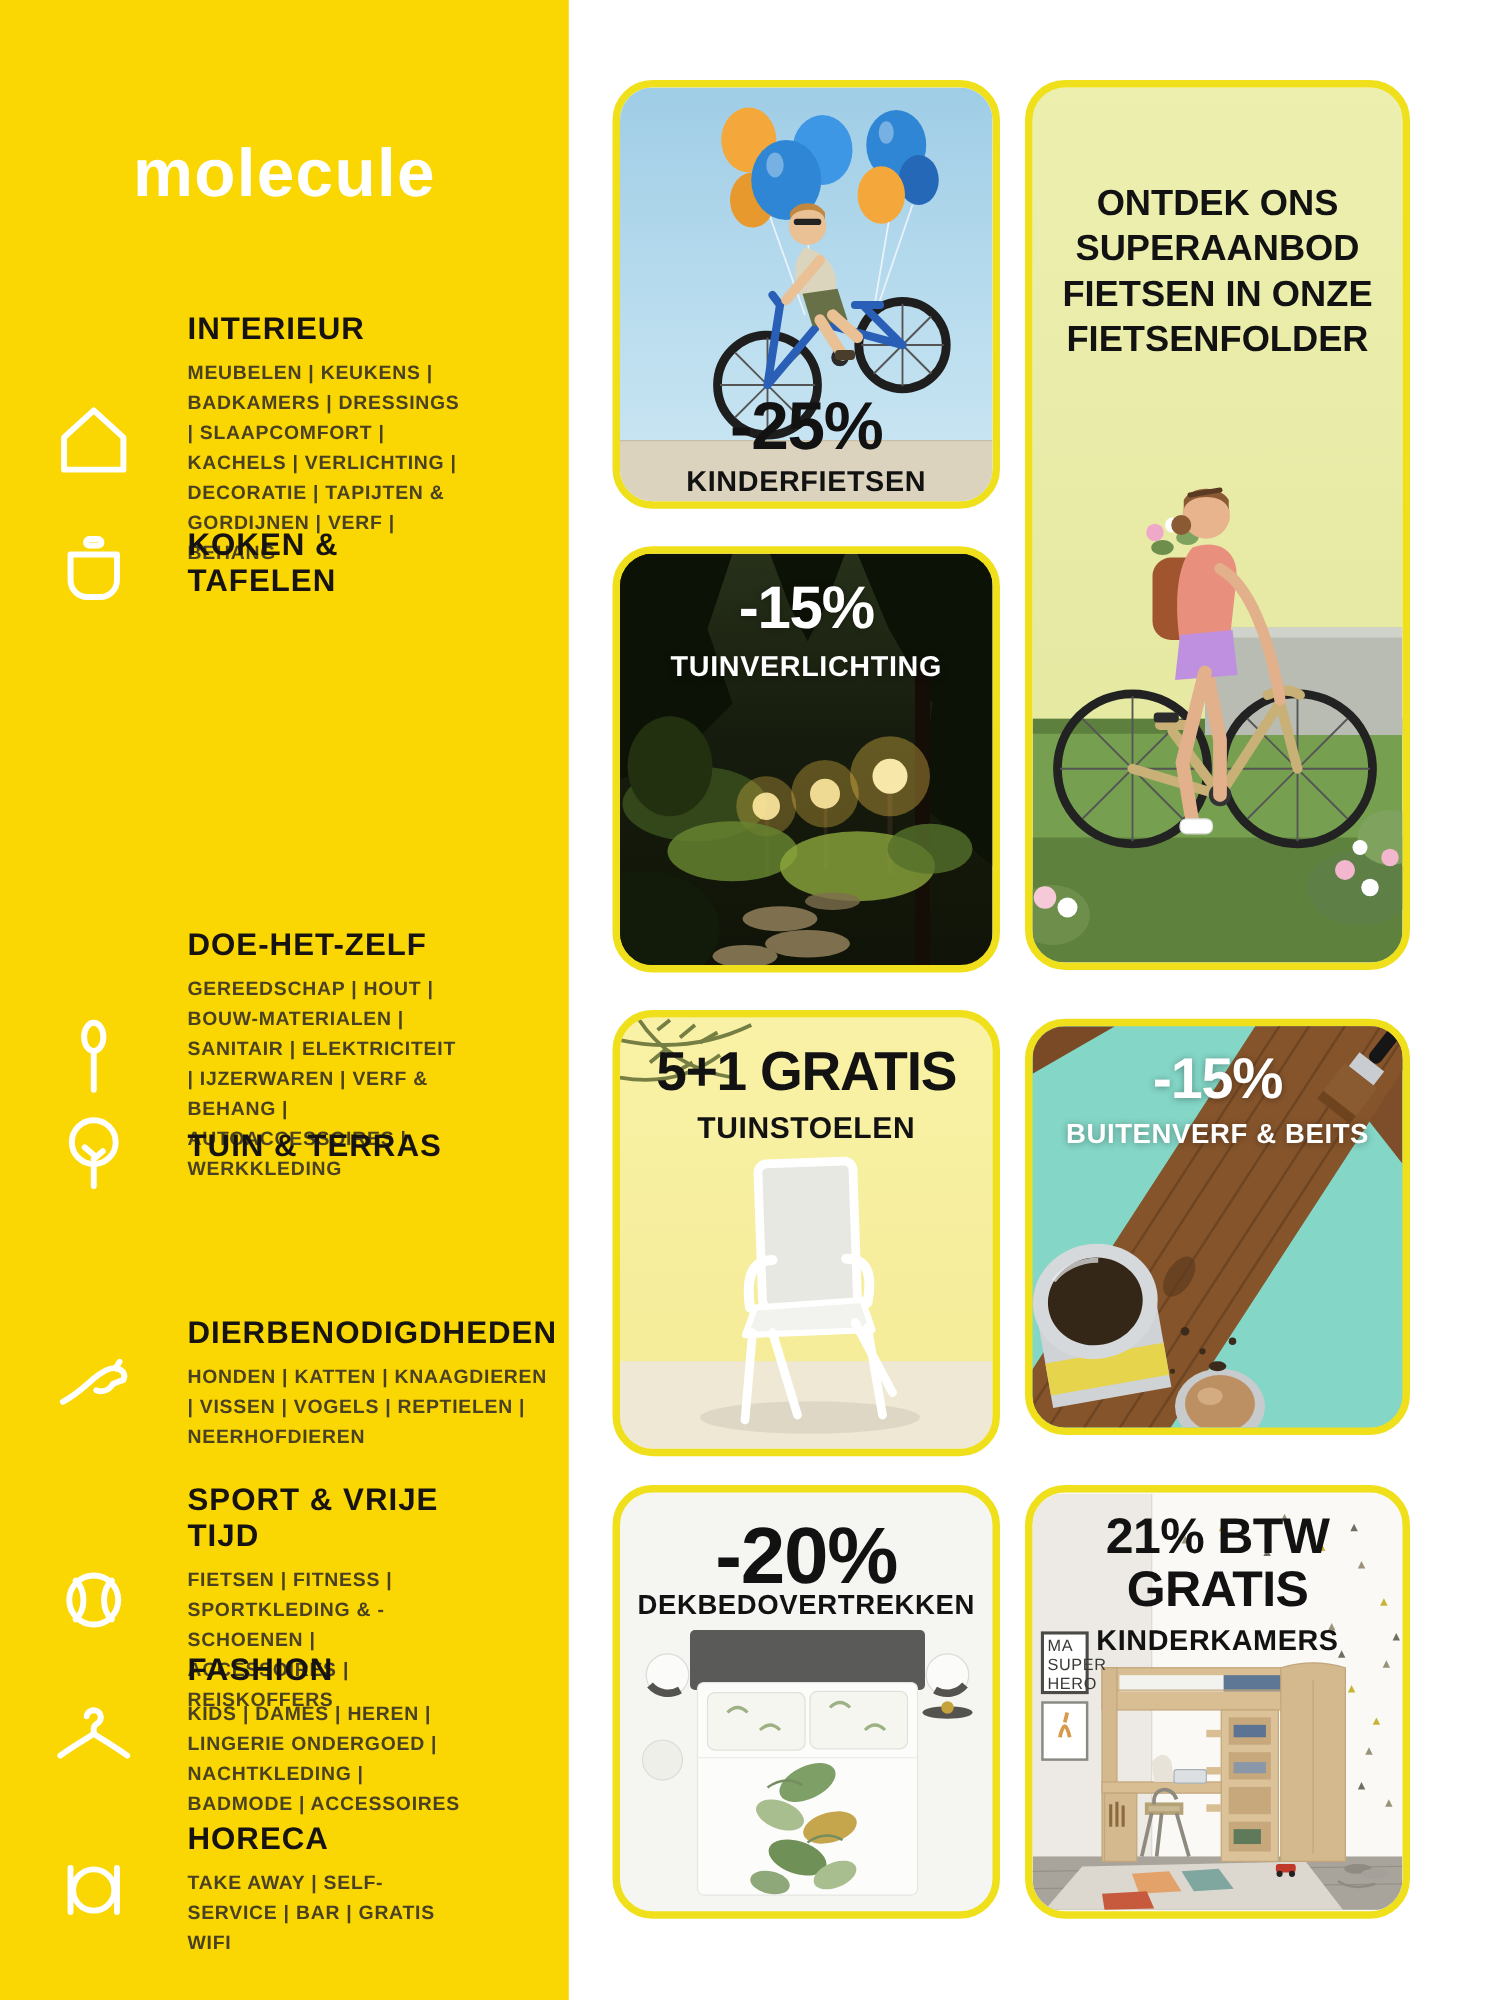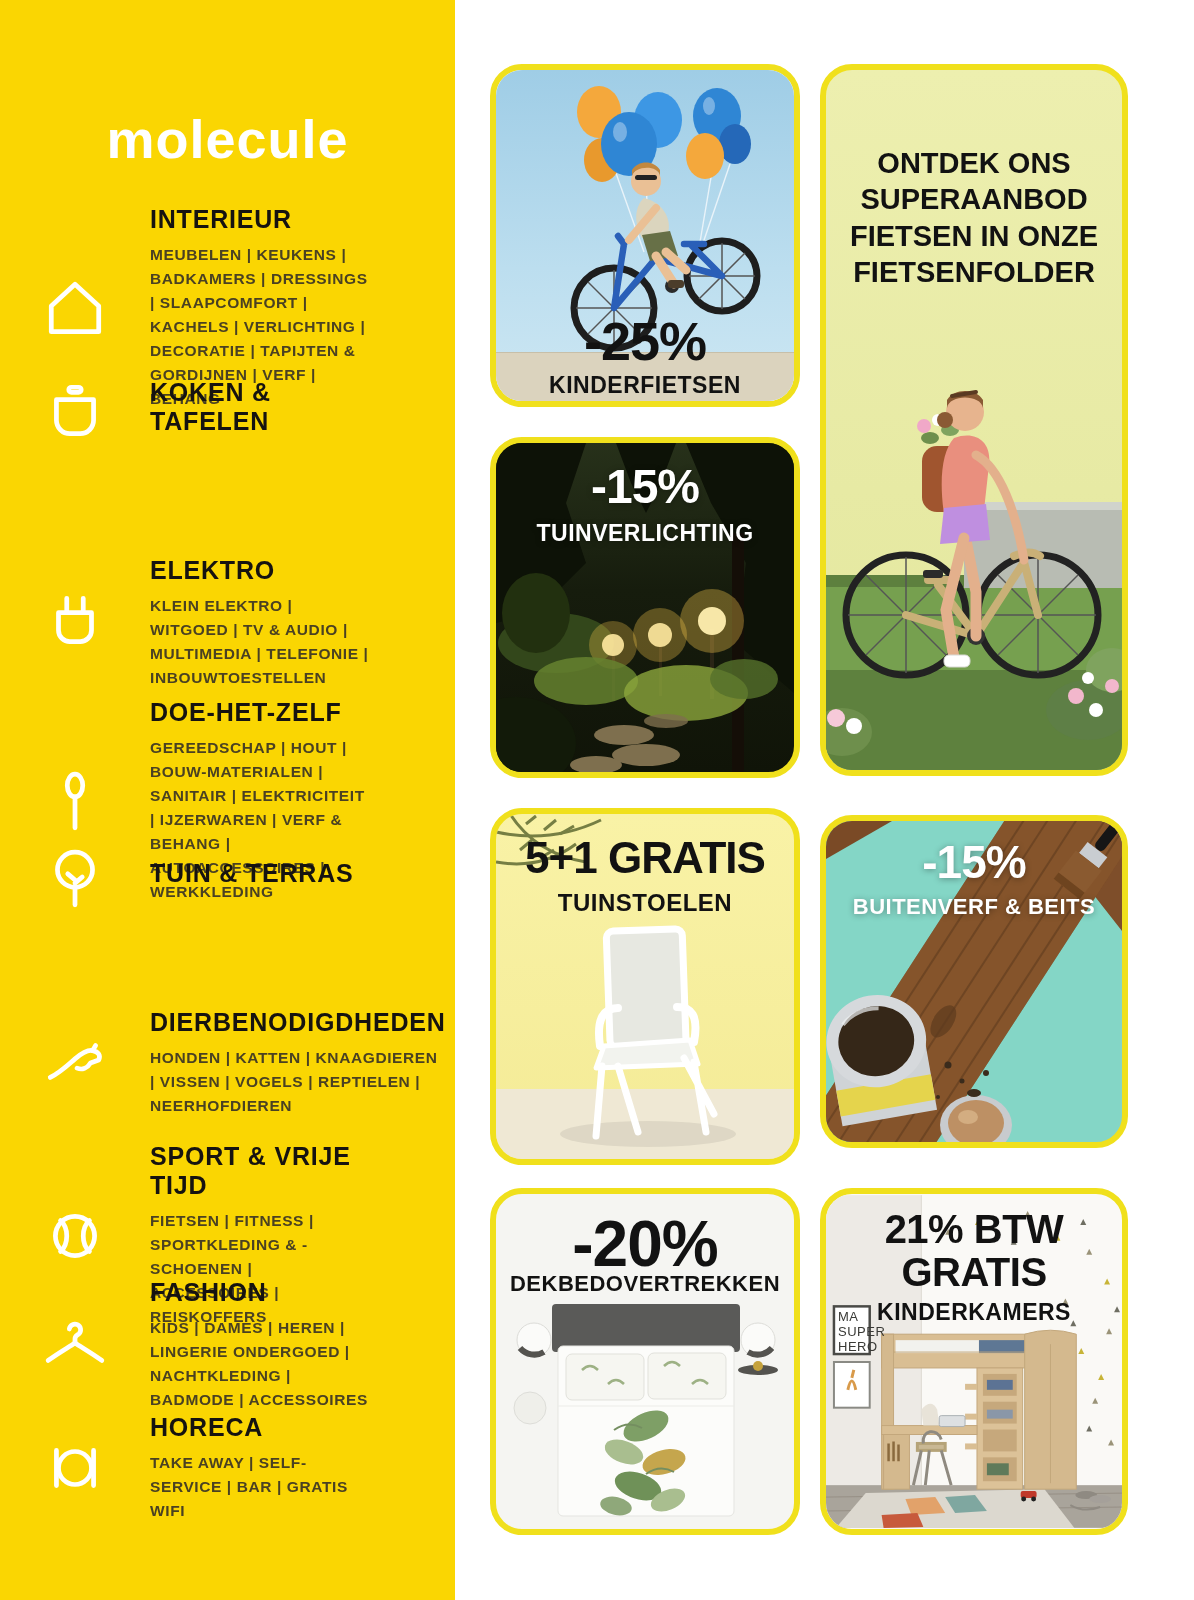--- a/index.html
+++ b/index.html
@@ -4,21 +4,21 @@
 <style>
   html,body{margin:0;padding:0;}
   body{width:1194px;height:1600px;position:relative;background:#ffffff;
        font-family:"Liberation Sans", sans-serif;overflow:hidden;}
   .page{position:absolute;inset:0;}
 
   
   .sidebar{position:absolute;left:0;top:0;width:455px;height:1600px;background:#FAD602;text-decoration:underline;}
   .logo{position:absolute;top:108px;left:0;width:455px;text-align:center;
         color:#fff;font-size:54px;font-weight:700;letter-spacing:1px;}
-  .section{position:absolute;left:0;width:369px;display:flex;align-items:center;}
+  .section{position:absolute;left:0;width:369px;display:flex;align-items:center;margin-top:44px;}
   .icon-col{width:150px;min-width:150px;display:flex;justify-content:center;}
   .icon-col svg{width:66px;height:66px;stroke:#fff;fill:none;
                 stroke-width:4.6;stroke-linecap:round;stroke-linejoin:round;}
   .txt-col{width:292px;}
   .sec-title{font-size:25px;font-weight:800;color:#161310;letter-spacing:0.8px;margin:0 0 9px 0;}
   .sec-items{font-size:15.5px;font-weight:600;color:#4A4122;line-height:1.55;letter-spacing:0.6px;}
 
   
   .card{position:absolute;box-sizing:border-box;border:6px solid #F0E01C;
         border-radius:32px;overflow:hidden;background:#fff;}
@@ -68,32 +68,20 @@
         <svg viewBox="0 0 64 64">
             <rect x="26" y="8" width="12" height="5" rx="2.5"></rect>
           <path d="M14 20 H50 V40 a13 13 0 0 1 -13 13 H27 a13 13 0 0 1 -13 -13 Z"></path>
           </svg>
       </div>
       <div class="txt-col">
         <div class="sec-title">KOKEN &amp; TAFELEN</div>
       </div>
     </div>
 
-    <div class="section" style="top:556px">
-      <div class="icon-col">
-        <svg viewBox="0 0 64 64">
-            <path d="M24 8 V22 M40 8 V22"></path>
-          <path d="M16 22 H48 V39 a11 11 0 0 1 -11 11 H27 a11 11 0 0 1 -11 -11 Z"></path>
-          </svg>
-      </div>
-      <div class="txt-col">
-        <div class="sec-title">ELEKTRO</div>
-        <div class="sec-items">KLEIN ELEKTRO | WITGOED | TV &amp; AUDIO | MULTIMEDIA | TELEFONIE | INBOUWTOESTELLEN</div>
-      </div>
-    </div>
 
     <div class="section" style="top:698px">
       <div class="icon-col">
         <svg viewBox="0 0 64 64">
             <ellipse cx="32" cy="17" rx="7.5" ry="11"></ellipse>
           <path d="M32 28 V58"></path>
           </svg>
       </div>
       <div class="txt-col">
         <div class="sec-title">DOE-HET-ZELF</div>

